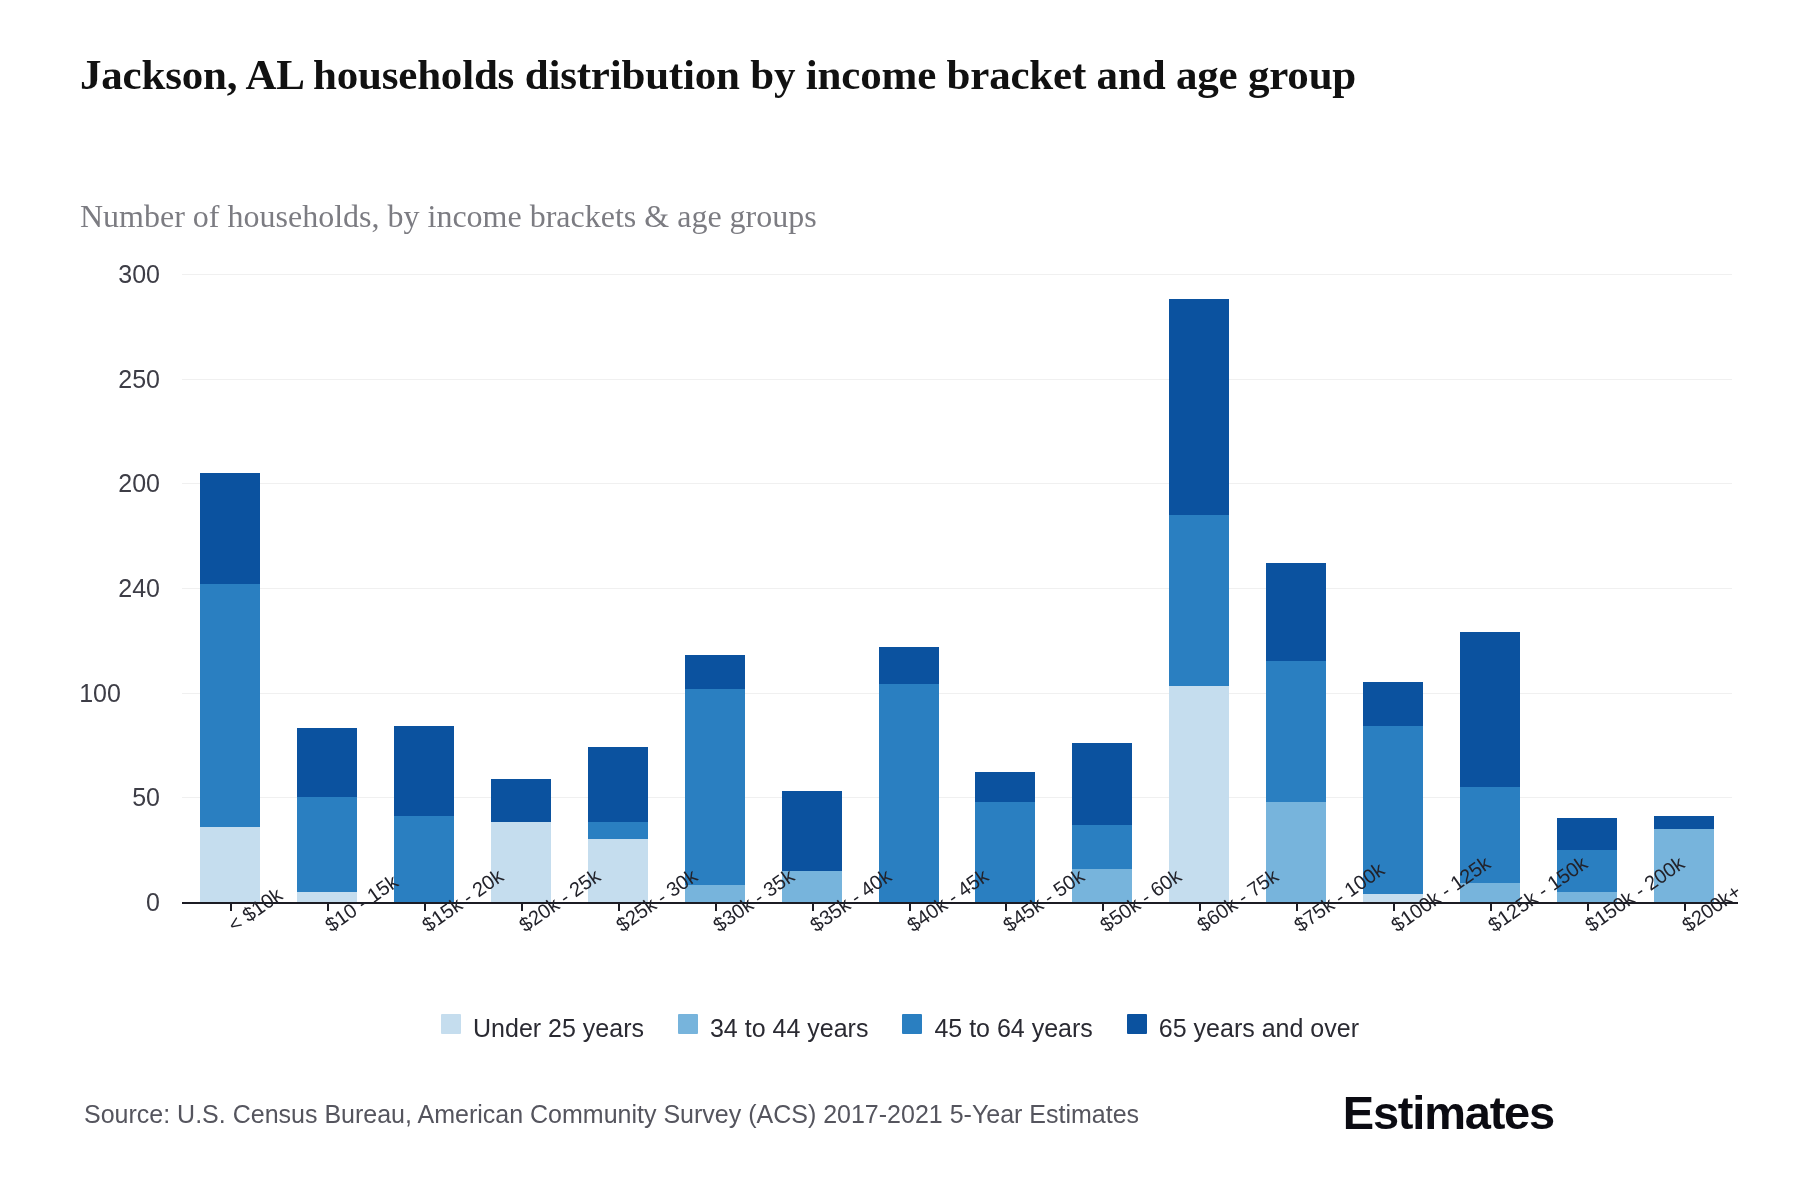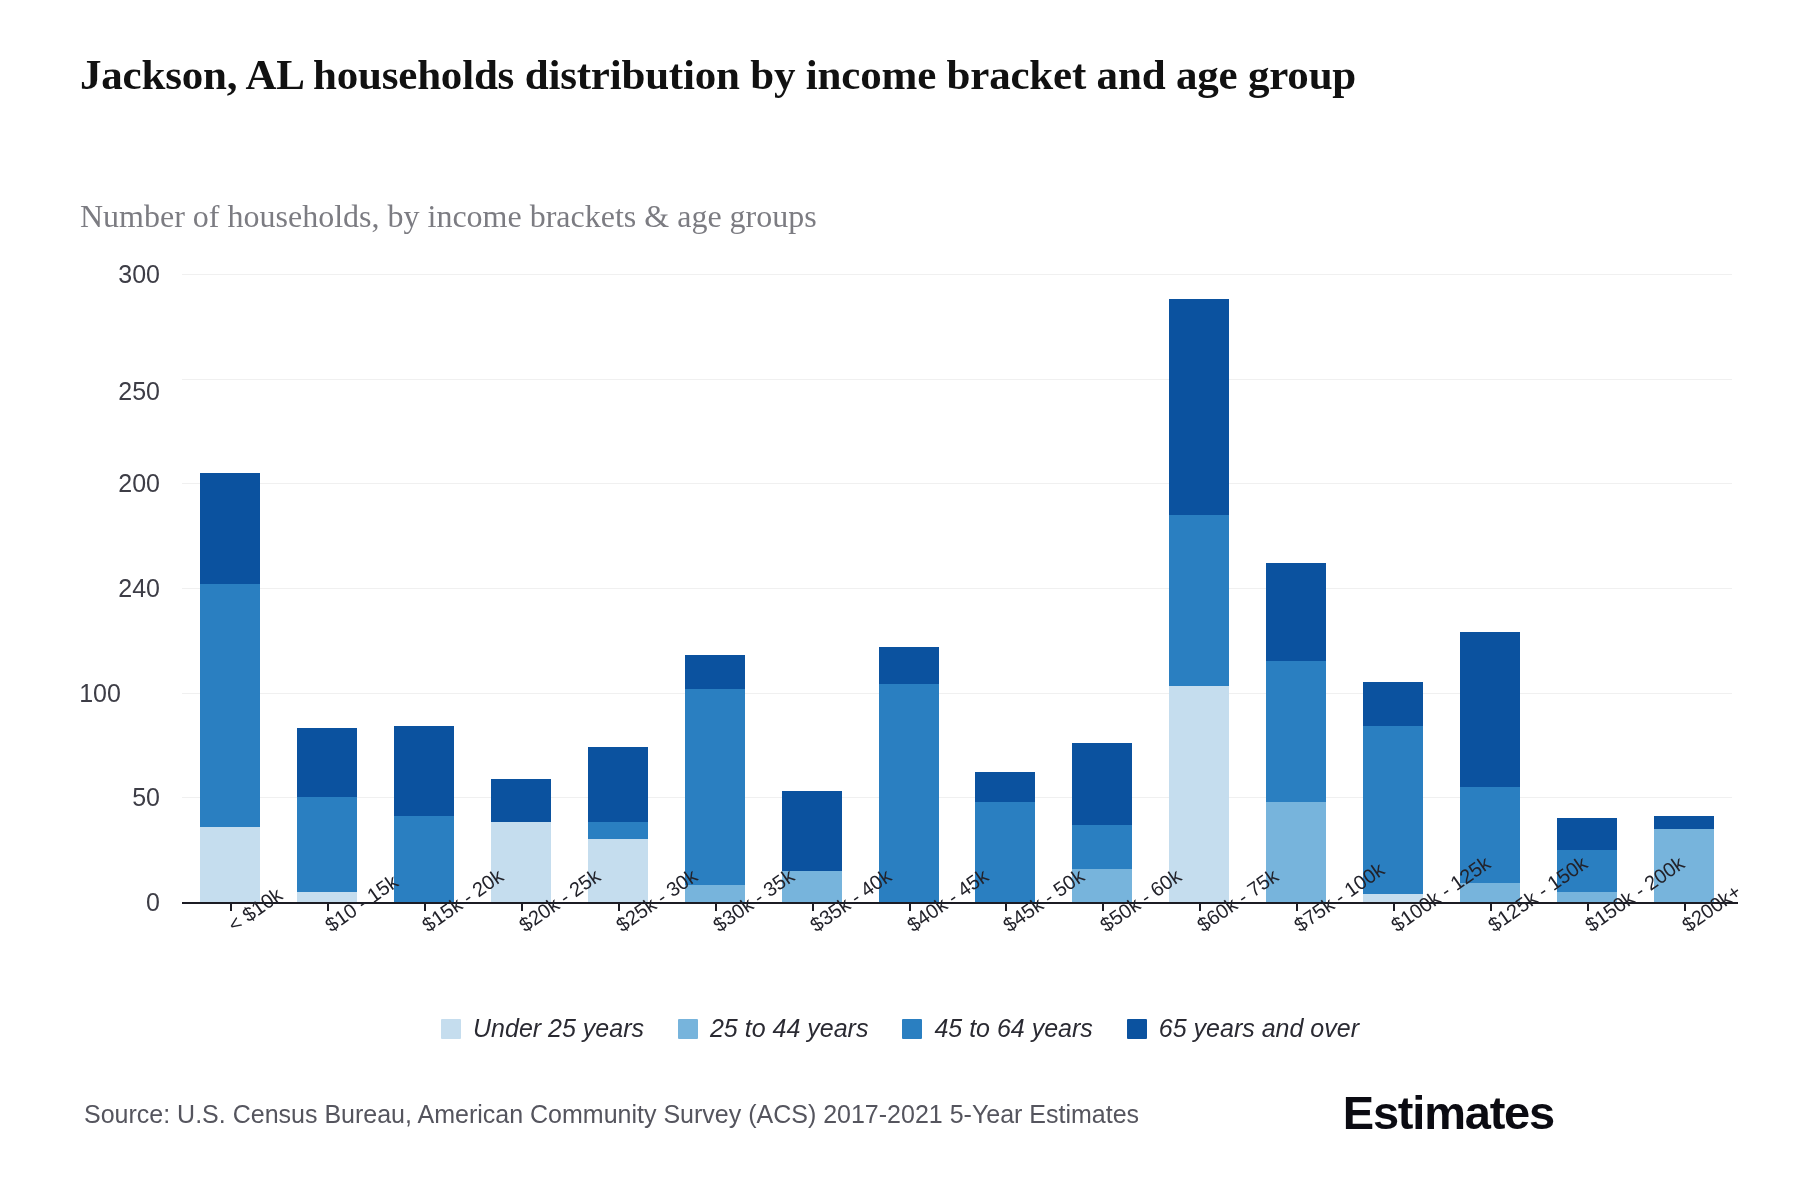--- a/index.html
+++ b/index.html
@@ -70,21 +70,21 @@
     transform:translateX(-6px) rotate(-35deg);
     transform-origin:left top;
     font-size:20px;color:#22222a;white-space:nowrap;
   }
 
   
   .legend{
     position:absolute;left:0;top:1014px;width:1800px;
     display:flex;justify-content:center;align-items:center;gap:34px;
   }
-  .legend-item{display:flex;align-items:center;gap:12px;font-style:italic;}
+  .legend-item{display:flex;gap:12px;}
   .swatch{width:20px;height:20px;display:inline-block;border-radius:1px;}
   .legend-label{font-size:25px;color:#2a2a32;}
 
   
   .source{
     position:absolute;left:84px;top:1100px;
     font-size:25px;color:#55555e;white-space:nowrap;text-align:center;
   }
   .brand{
     position:absolute;right:72px;top:1085px;
@@ -104,21 +104,21 @@
       <div class="ytick" style="top: 902px; left: 40px; right: auto; width: 120px;">0</div>
       <div class="gridline" style="top: 797.333px; left: 182px; width: 1550px; background: rgb(240, 240, 240);"></div>
       <div class="ytick" style="top: 797.333px; left: 40px; right: auto; width: 120px;">50</div>
       <div class="gridline" style="top: 692.667px; left: 182px; width: 1550px; background: rgb(240, 240, 240);"></div>
       <div class="ytick" style="top: 692.667px; left: 40px; right: auto; width: 120px; text-align: center;">100</div>
       <div class="gridline" style="top: 588px; left: 182px; width: 1550px; background: rgb(240, 240, 240);"></div>
       <div class="ytick" style="top: 588px; left: 40px; right: auto; width: 120px;">240</div>
       <div class="gridline" style="top: 483.333px; left: 182px; width: 1550px; background: rgb(240, 240, 240);"></div>
       <div class="ytick" style="top: 483.333px; left: 40px; right: auto; width: 120px;">200</div>
       <div class="gridline" style="top: 378.667px; left: 182px; width: 1550px; background: rgb(240, 240, 240);"></div>
-      <div class="ytick" style="top: 378.667px; left: 40px; right: auto; width: 120px; margin-top: 12px;">250</div>
+      <div class="ytick" style="top: 378.667px; left: 40px; right: auto; width: 120px;">250</div>
       <div class="gridline" style="top: 274px; left: 182px; width: 1550px; background: rgb(240, 240, 240);"></div>
       <div class="ytick" style="top: 274px; left: 40px; right: auto; width: 120px;">300</div>
     </div>
 
   <div class="bars" id="bars">
       <div class="barslot">
         <div class="bar">
           <div class="seg" style="height: 75.36px; background: rgb(197, 221, 238);"></div>
           <div class="seg" style="height: 242.827px; background: rgb(42, 127, 193);"></div>
           <div class="seg" style="height: 110.947px; background: rgb(11, 82, 159);"></div>
@@ -296,21 +296,21 @@
       </div>
     </div>
 
   <div class="legend" id="legend">
       <div class="legend-item">
         <span class="swatch" style="background: rgb(197, 221, 238);"></span>
         <span class="legend-label">Under 25 years</span>
       </div>
       <div class="legend-item">
         <span class="swatch" style="background: rgb(119, 180, 220);"></span>
-        <span class="legend-label">25 to 44 years</span>
+        <span class="legend-label">34 to 44 years</span>
       </div>
       <div class="legend-item">
         <span class="swatch" style="background: rgb(42, 127, 193);"></span>
         <span class="legend-label">45 to 64 years</span>
       </div>
       <div class="legend-item">
         <span class="swatch" style="background: rgb(11, 82, 159);"></span>
         <span class="legend-label">65 years and over</span>
       </div>
     </div>

